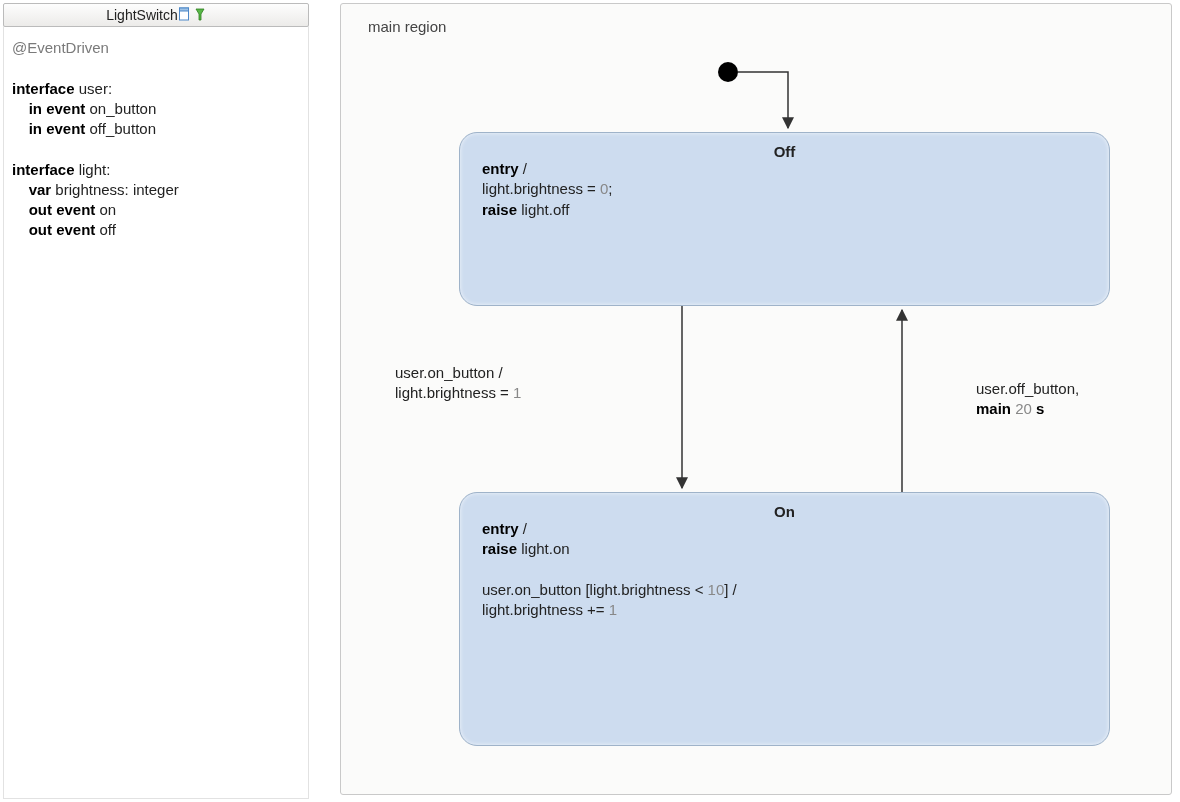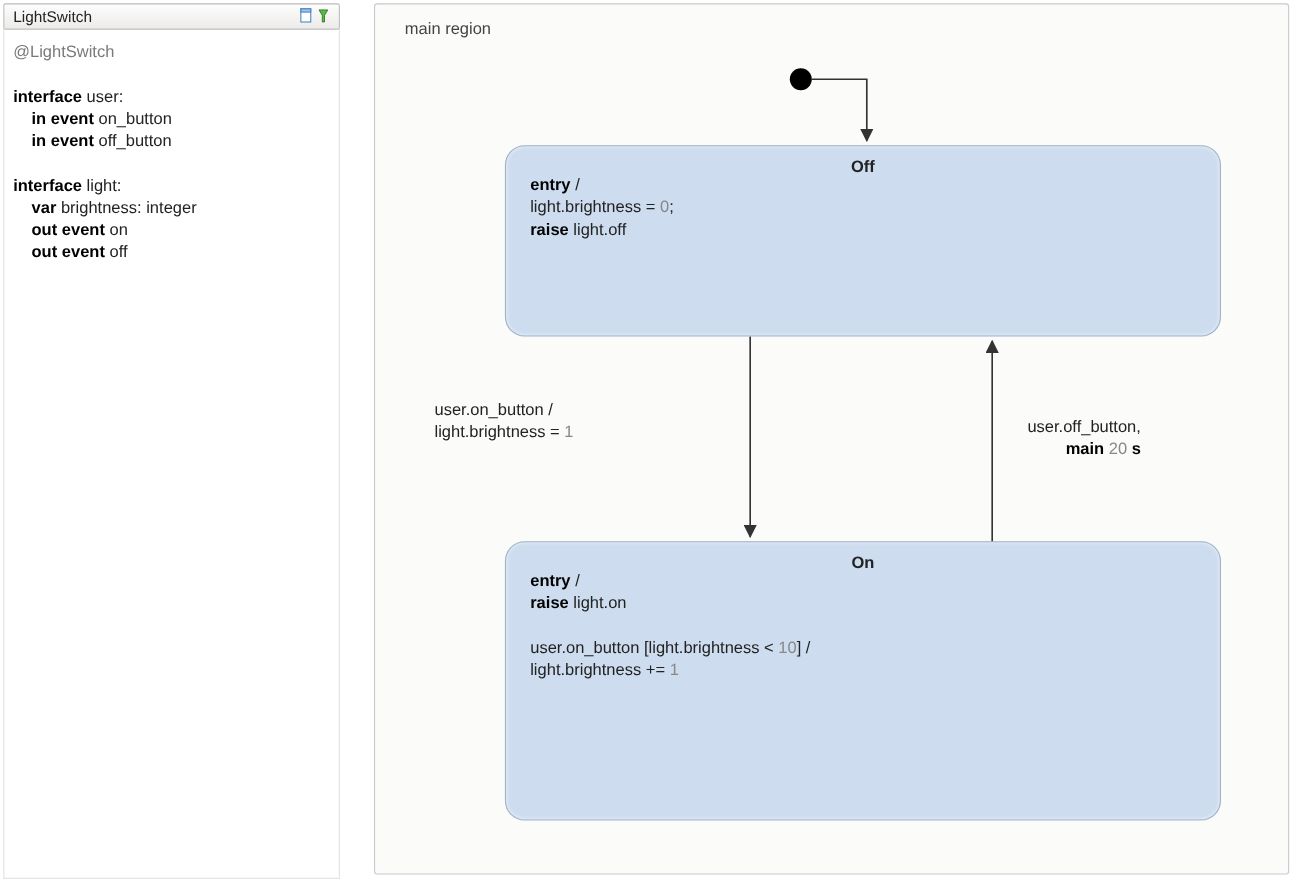--- a/index.html
+++ b/index.html
@@ -15,21 +15,21 @@
   .kw  { color: #000000; font-weight: bold; }   
   .ann { color: #7a7a7a; }                       
   .num { color: #888; }                          
   .titlebar {
     position: absolute; left: 3px; top: 3px;
     width: 306px; height: 24px; padding: 4px 8px;
     border: 1px solid #bbb;
     border-radius: 2px;
     background: linear-gradient(to bottom, #fdfdfd, #ecebe9);
     box-sizing: border-box;
-    display: flex; align-items: center; justify-content: space-between;
+    display: flex; align-items: center; justify-content: center;
     font-size: 14px;
   }
   .panel-border {
     position: absolute; left: 3px; top: 26px;
     width: 306px; bottom: 3px;
     border: 1px solid #e2e2e2; border-top: none;
     box-sizing: border-box;
   }
   .def-text {
     position: absolute; left: 12px; top: 38px;
@@ -97,21 +97,21 @@
     </span>
     <span>
       <svg width="12" height="14" viewBox="0 0 12 14">
         <path d="M2 2 L10 2 L7 7 L7 13 L5 13 L5 7 Z" fill="#58b847" stroke="#2f7d20" stroke-width="0.8"></path>
       </svg>
     </span>
   </span>
 </div>
 <div class="panel-border"></div>
 
-<div class="def-text"><span class="ann">@LightSwitch</span>
+<div class="def-text"><span class="ann">@EventDriven</span>
 
 <span class="kw">interface</span> user:
     <span class="kw">in event</span> on_button
     <span class="kw">in event</span> off_button
 
 <span class="kw">interface</span> light:
     <span class="kw">var</span> brightness: integer
     <span class="kw">out event</span> on
     <span class="kw">out event</span> off</div>
 
@@ -130,21 +130,21 @@
   <div class="state-body"><span class="kw">entry</span> /
 <span class="kw">raise</span> light.on
 
 user.on_button [light.brightness &lt; <span class="num">10</span>] /
 light.brightness += <span class="num">1</span></div>
 </div>
 
 <div class="trans-label" style="left:395px; top:363px;">user.on_button /
 light.brightness = <span class="num">1</span></div>
 
-<div class="trans-label" style="left:934px; top:379px;text-align:right;">user.off_button,
+<div class="trans-label" style="left:976px; top:379px;">user.off_button,
 <span class="kw">main</span> <span class="num">20</span> <span class="kw">s</span></div>
 
 <svg class="ov">
   <defs>
     <marker id="ah" viewBox="0 0 10 10" refX="9" refY="5" markerWidth="8" markerHeight="8" orient="auto">
       <path d="M0 0 L10 5 L0 10 Z" fill="#333"></path>
     </marker>
   </defs>
 
   <circle cx="728" cy="72" r="10" fill="#000"></circle>

